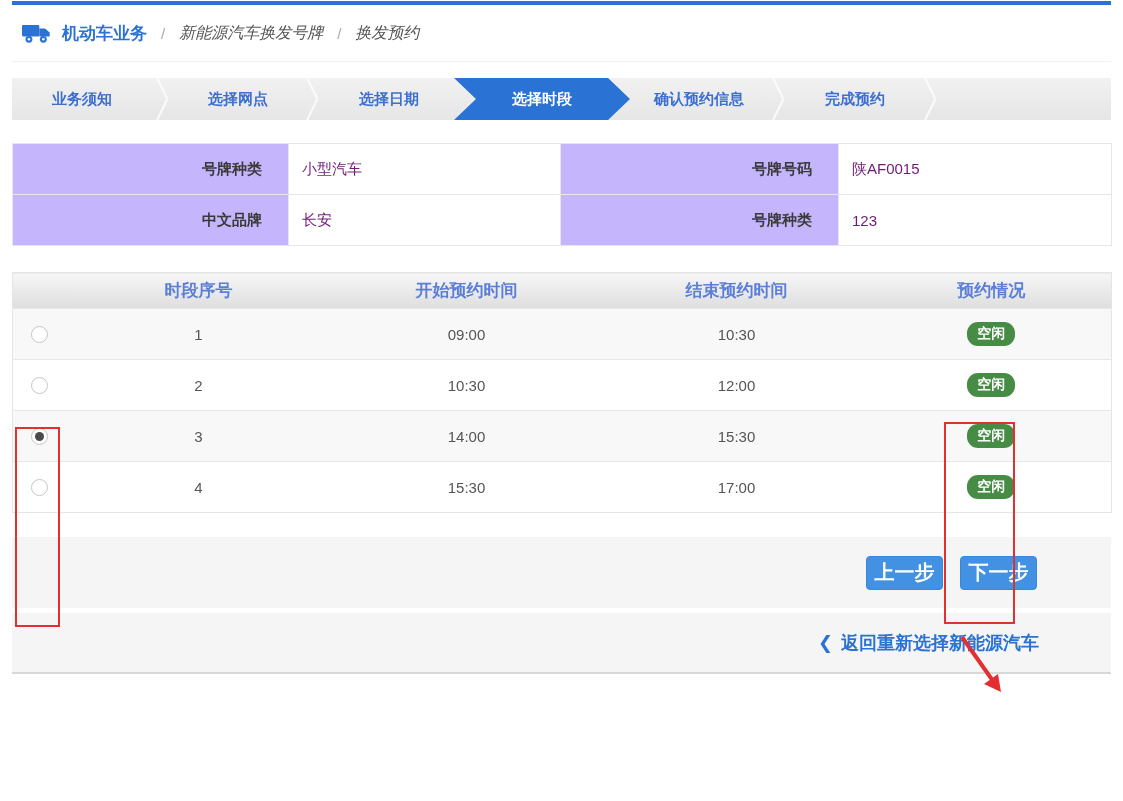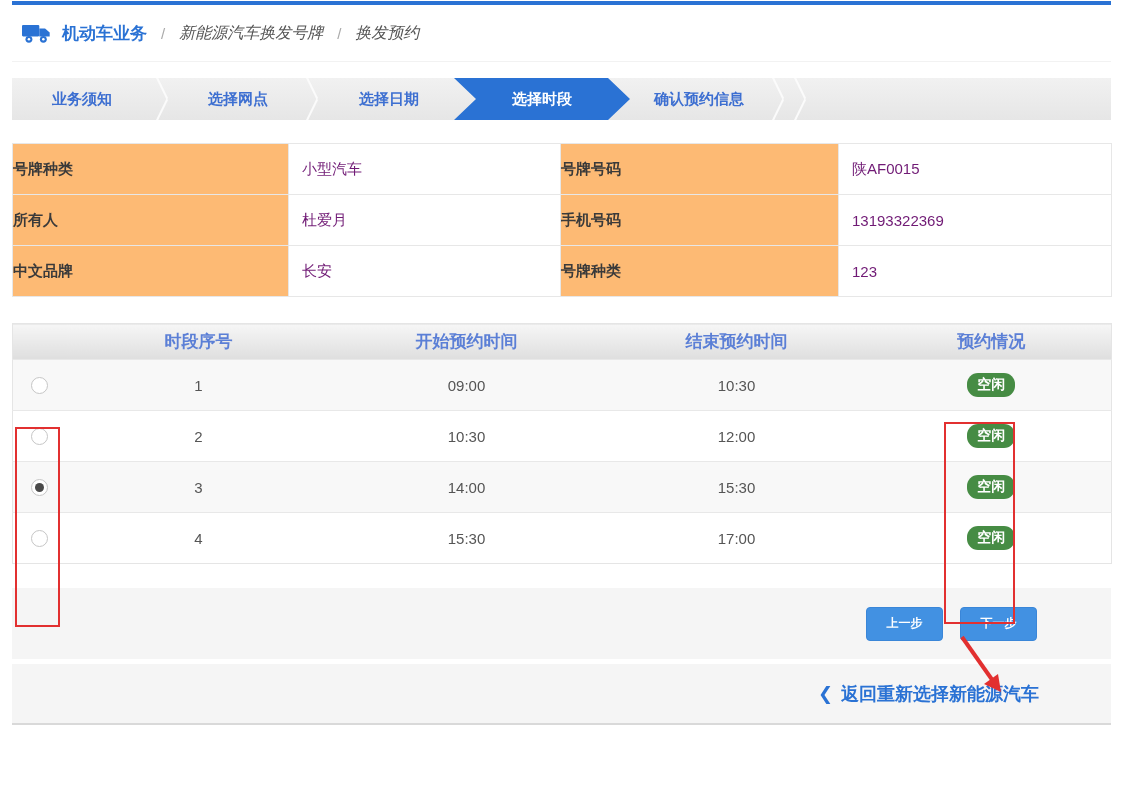--- a/index.html
+++ b/index.html
@@ -30,21 +30,21 @@
   .sep i { position:absolute; left:9px; width:2px; height:24px; background:#fbfbfb; }
   .sep i:first-child { top:-2px; transform:rotate(-26deg); }
   .sep i:last-child { bottom:-2px; transform:rotate(26deg); }
   .tab.active { width:176px; background:#2a72d4; color:#fff;
     clip-path:polygon(0 0, calc(100% - 22px) 0, 100% 50%, calc(100% - 22px) 100%, 0 100%, 22px 50%); }
 
   
   table { border-collapse:collapse; width:1099px; table-layout:fixed; }
   .info-table { margin-top:23px; border:1px solid #e2e2e2; }
   .info-table td { height:51px; border:1px solid #e7e7e7; font-size:15px; }
-  .info-table td.lbl { background:#fdba74; text-align:left; padding-right:26px;
+  .info-table td.lbl { background:#c4b5fd; text-align:right; padding-right:26px;
     color:#3a3a3a; font-weight:bold; }
   .info-table td.val { background:#fff; text-align:left; padding-left:13px; color:#701a75; }
 
   
   .slots-table { margin-top:26px; border:1px solid #e5e5e5; }
   .slots-table th { height:36px; background:linear-gradient(#f6f6f6,#dedede);
     color:#5b7fd6; font-size:17px; font-weight:bold; text-align:center; }
   .slots-table td { height:51px; text-align:center; font-size:15px; color:#555;
     border-top:1px solid #e8e8e8; }
   .slots-table tr.odd td { background:#f8f8f8; }
@@ -57,21 +57,21 @@
     width:9px; height:9px; border-radius:50%; background:#4a4a4a; }
 
   .badge { display:inline-block; background:#468c44; color:#fff; font-size:14px;
     font-weight:bold; padding:3px 10px 4px; border-radius:11px; line-height:1.2; }
 
   
   .actions-panel { margin-top:24px; height:71px; background:#f5f5f5;
     display:flex; align-items:center; justify-content:flex-end;
     padding-right:74px; gap:17px; }
   .btn { width:77px; height:34px; background:#4291e2; border:1px solid #3a86d8;
-    border-radius:4px; color:#fff; font-size:12px; font-weight:bold; cursor:pointer;
+    border-radius:4px; color:#fff; font-size:20px; font-weight:bold; cursor:pointer;
     font-family:inherit; }
 
   .back-panel { margin-top:5px; height:61px; background:#f5f5f5;
     display:flex; align-items:center; justify-content:flex-end; padding-right:72px;
     border-bottom:2px solid #d9d9d9; }
   .back-link { color:#2a72d4; font-size:18px; font-weight:bold; text-decoration:none;
     display:flex; align-items:center; gap:8px; }
   .back-link .chev { font-size:18px; }
 
   
@@ -110,46 +110,41 @@
       <i></i>
       <i></i>
     </div>
   <div class="tab t3">选择日期</div>
   <div class="tab active">选择时段</div>
   <div class="tab t5">确认预约信息</div>
   <div class="sep">
       <i></i>
       <i></i>
     </div>
+  <div class="tab t6">完成预约</div>
   <div class="sep">
       <i></i>
       <i></i>
     </div>
   <div class="tab-fill"></div>
 </div>
 
 <table class="info-table content">
   <colgroup>
       <col style="width:276px">
       <col style="width:272px">
       <col style="width:278px">
       <col style="width:273px">
     </colgroup>
   <tbody>
     <tr>
       <td class="lbl">号牌种类</td>
       <td class="val">小型汽车</td>
       <td class="lbl">号牌号码</td>
       <td class="val">陕AF0015</td>
-    </tr>
-    <tr>
-      <td class="lbl">所有人</td>
-      <td class="val">杜爱月</td>
-      <td class="lbl">手机号码</td>
-      <td class="val">13193322369</td>
     </tr>
     <tr>
       <td class="lbl">中文品牌</td>
       <td class="val">长安</td>
       <td class="lbl">号牌种类</td>
       <td class="val">123</td>
     </tr>
   </tbody>
 </table>
 

